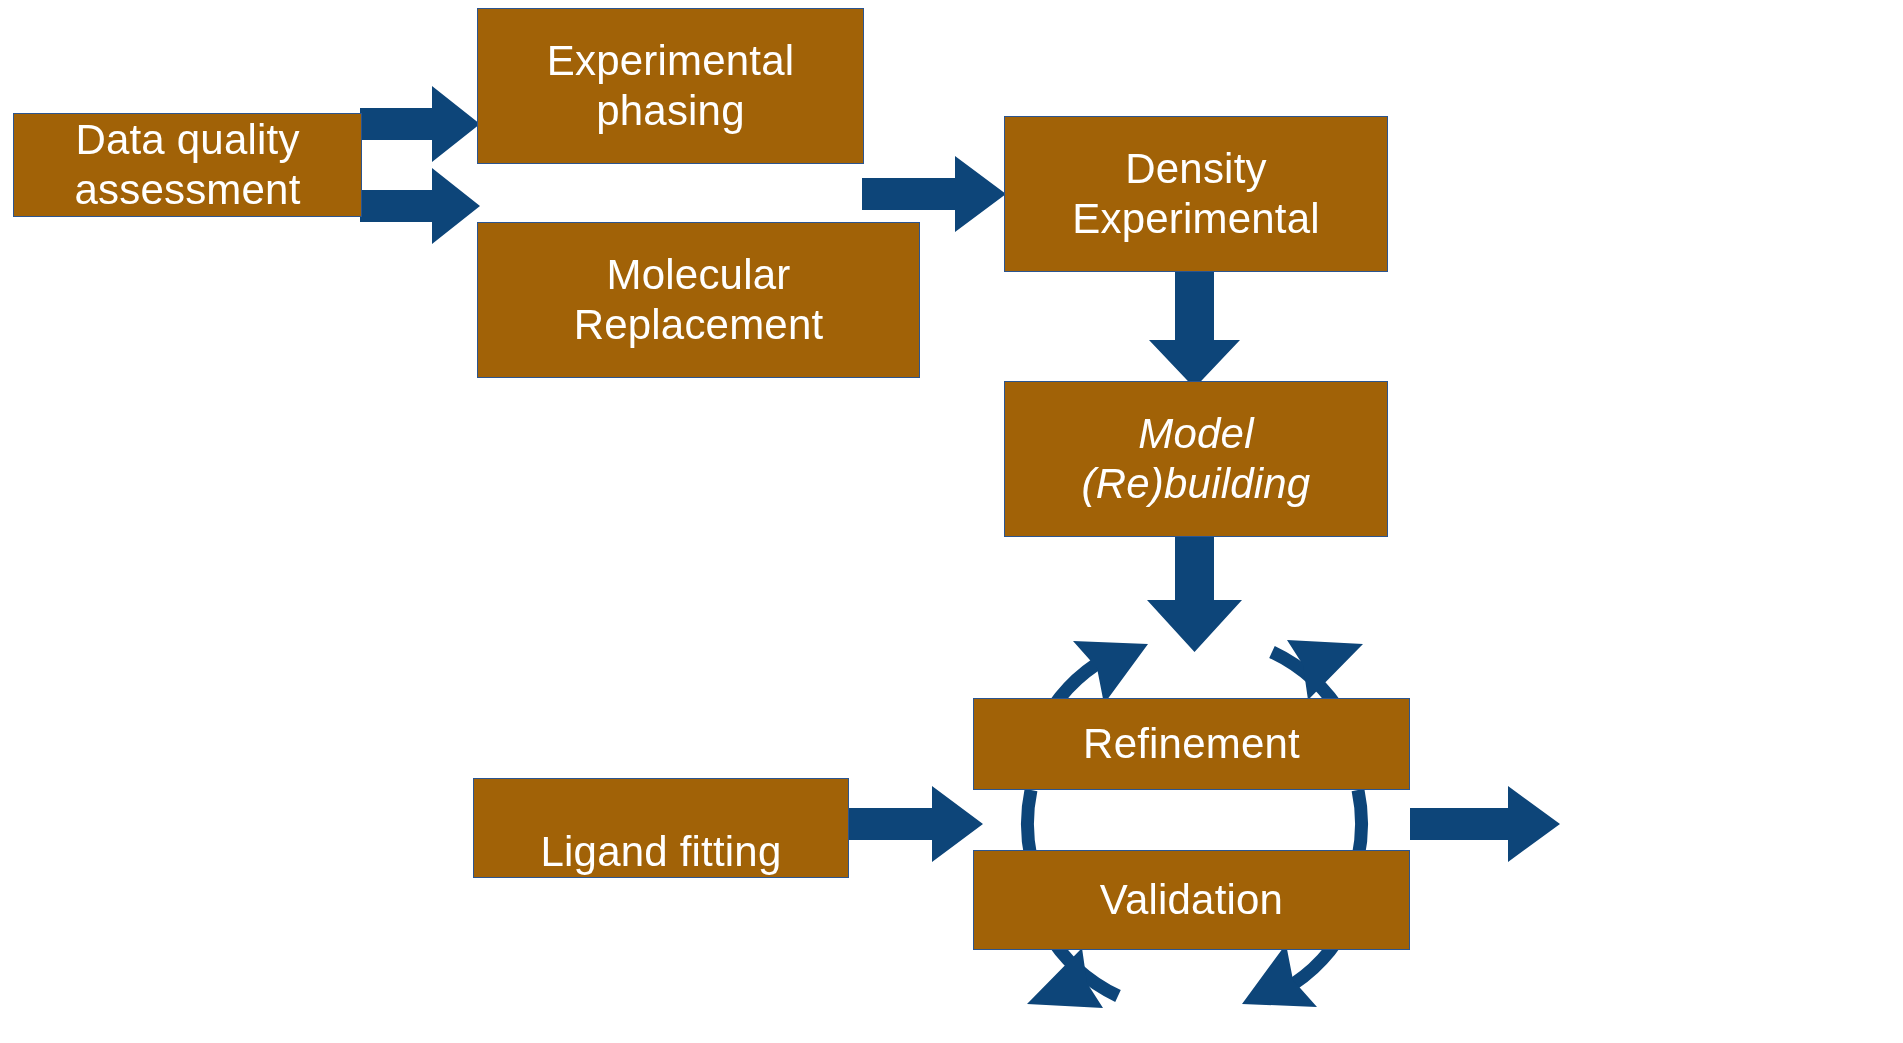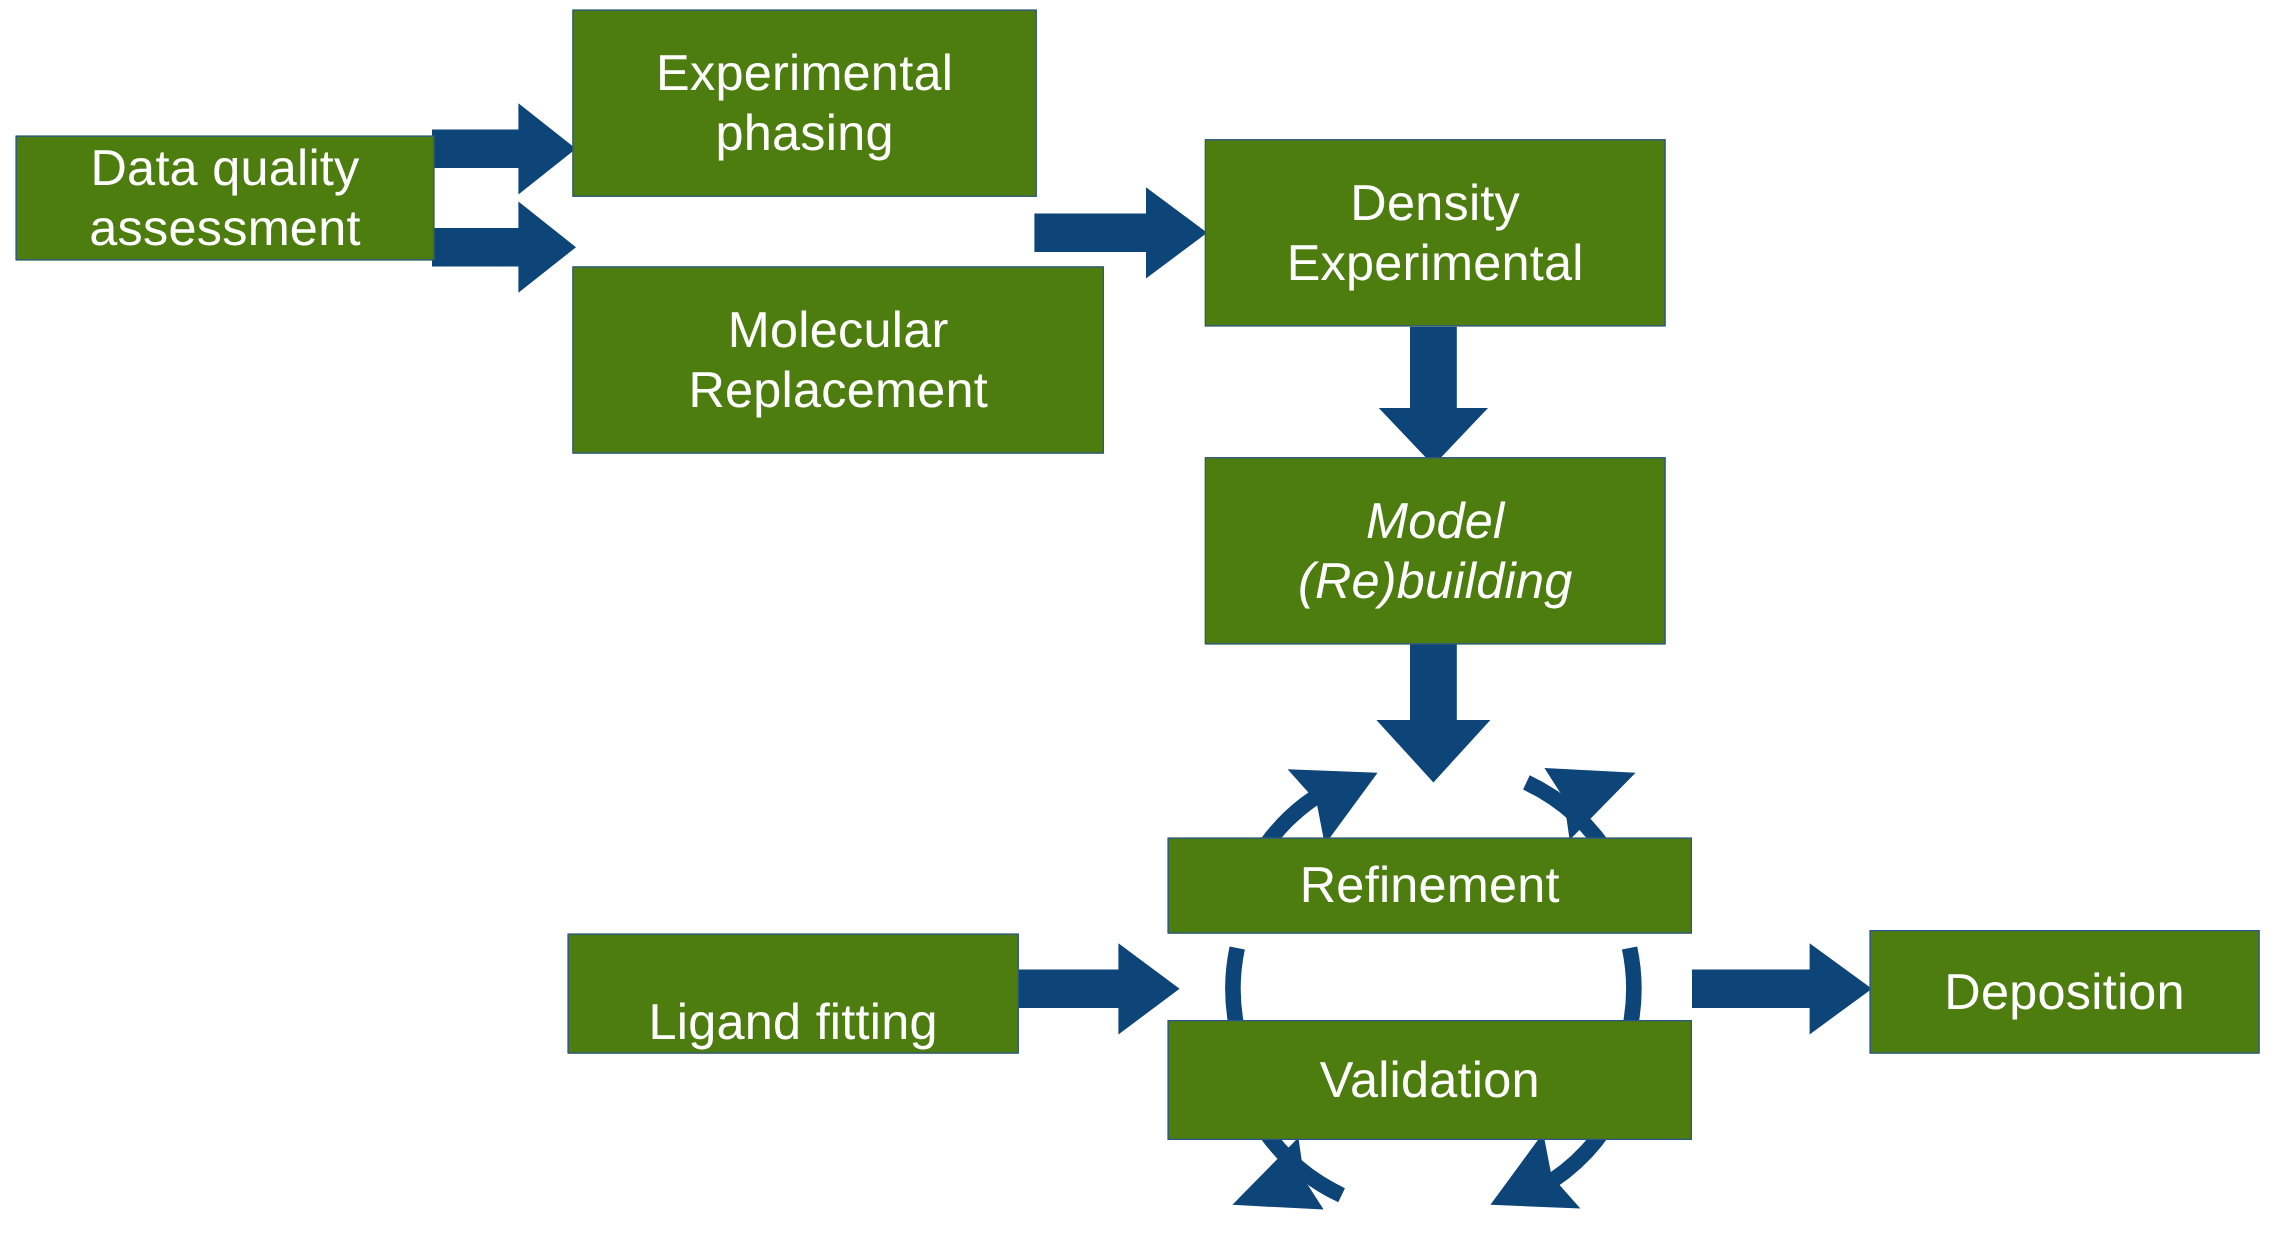--- a/index.html
+++ b/index.html
@@ -12,21 +12,21 @@
   }
   #canvas {
     position: relative;
     width: 1903px;
     height: 1043px;
     background: #ffffff;
     overflow: hidden;
   }
   .node {
     position: absolute;
-    background: #4d7c0f;
+    background: #a16207;
     border: 1px solid #2b5590;
     box-sizing: border-box;
     display: flex;
     align-items: center;
     justify-content: center;
     text-align: center;
     color: #ffffff;
     font-size: 42px;
     line-height: 1.18;
     font-weight: 400;
@@ -134,29 +134,26 @@
   <div class="node" style="left:1004px; top:116px; width:384px; height:156px;">
     <span class="lbl">Density
 Experimental</span>
   </div>
 
   <div class="node" style="left:1004px; top:381px; width:384px; height:156px;font-style:italic;">
     <span class="lbl">Model
 (Re)building</span>
   </div>
 
-  <div class="node" style="left:973px; top:698px; width:437px; height:80px;">
+  <div class="node" style="left:973px; top:698px; width:437px; height:92px;">
     <span class="lbl">Refinement</span>
   </div>
 
   <div class="node" style="left:973px; top:850px; width:437px; height:100px;">
     <span class="lbl">Validation</span>
   </div>
 
   <div class="node" style="left:473px; top:778px; width:376px; height:100px;align-items:flex-end;">
     <span class="lbl">Ligand fitting</span>
   </div>
 
-  <div class="node" style="left:1558px; top:775px; width:325px; height:103px;">
-    <span class="lbl">Deposition</span>
-  </div>
 
 </div>
 
 </body></html>

